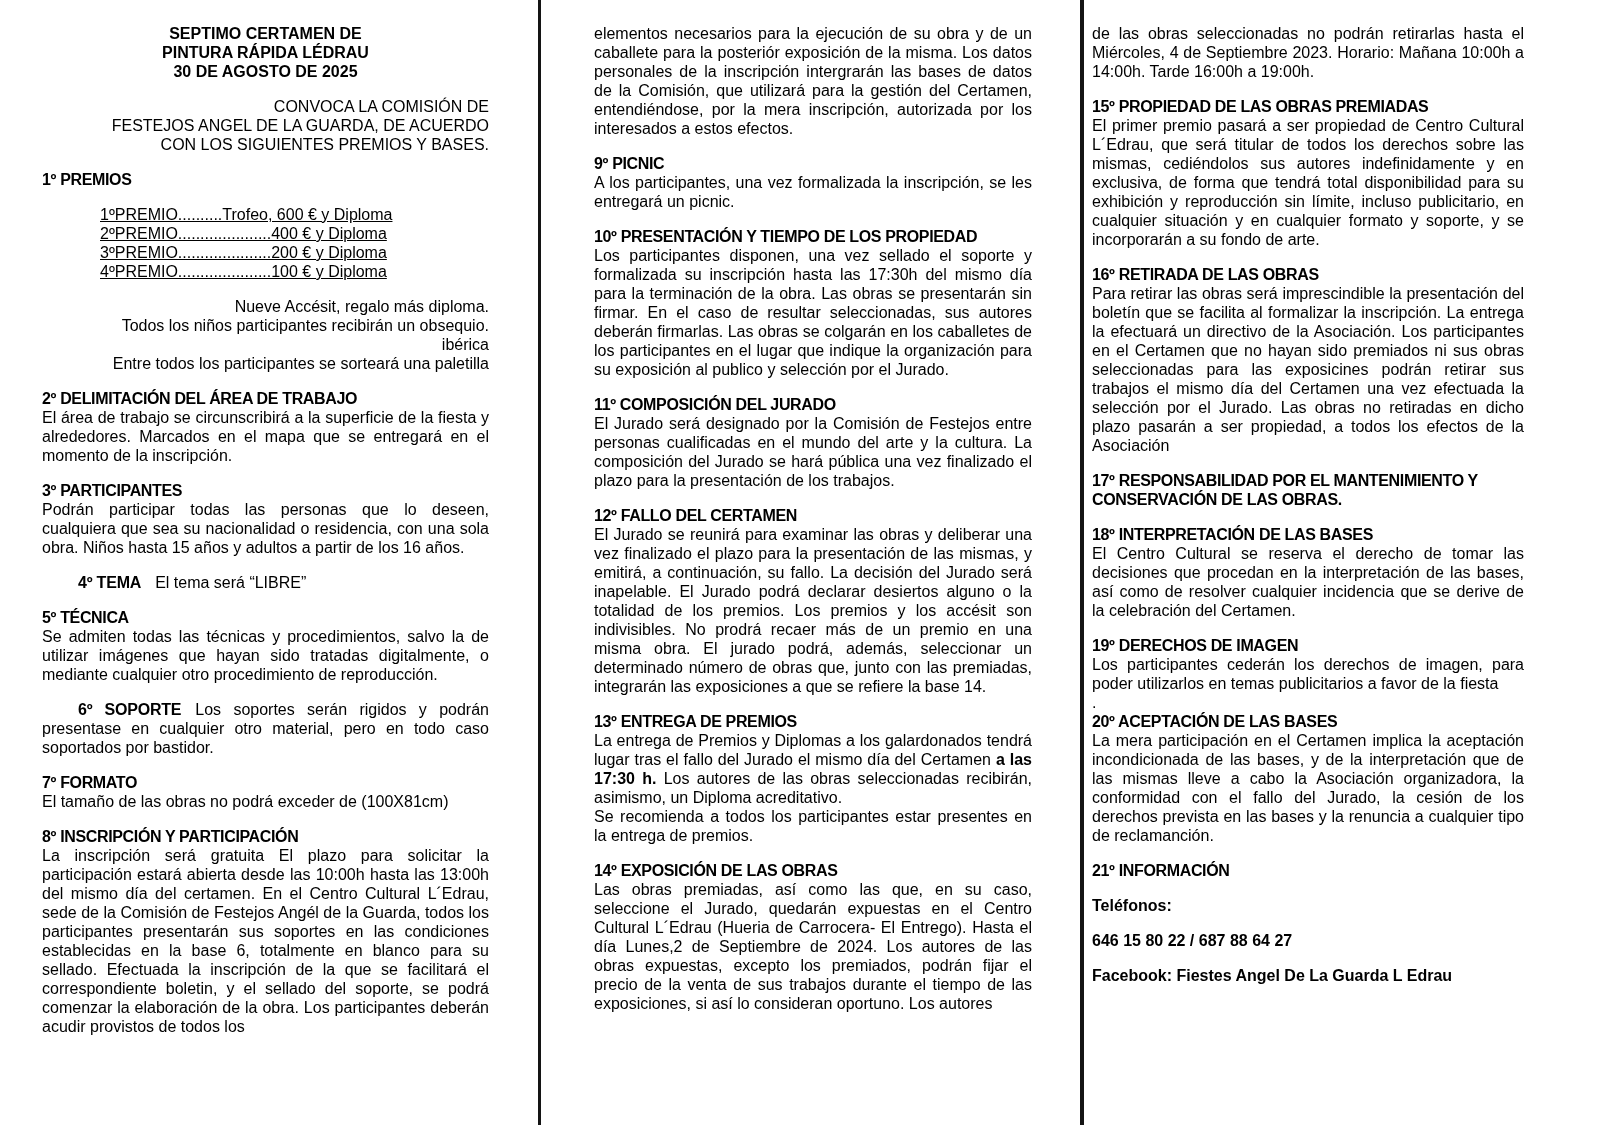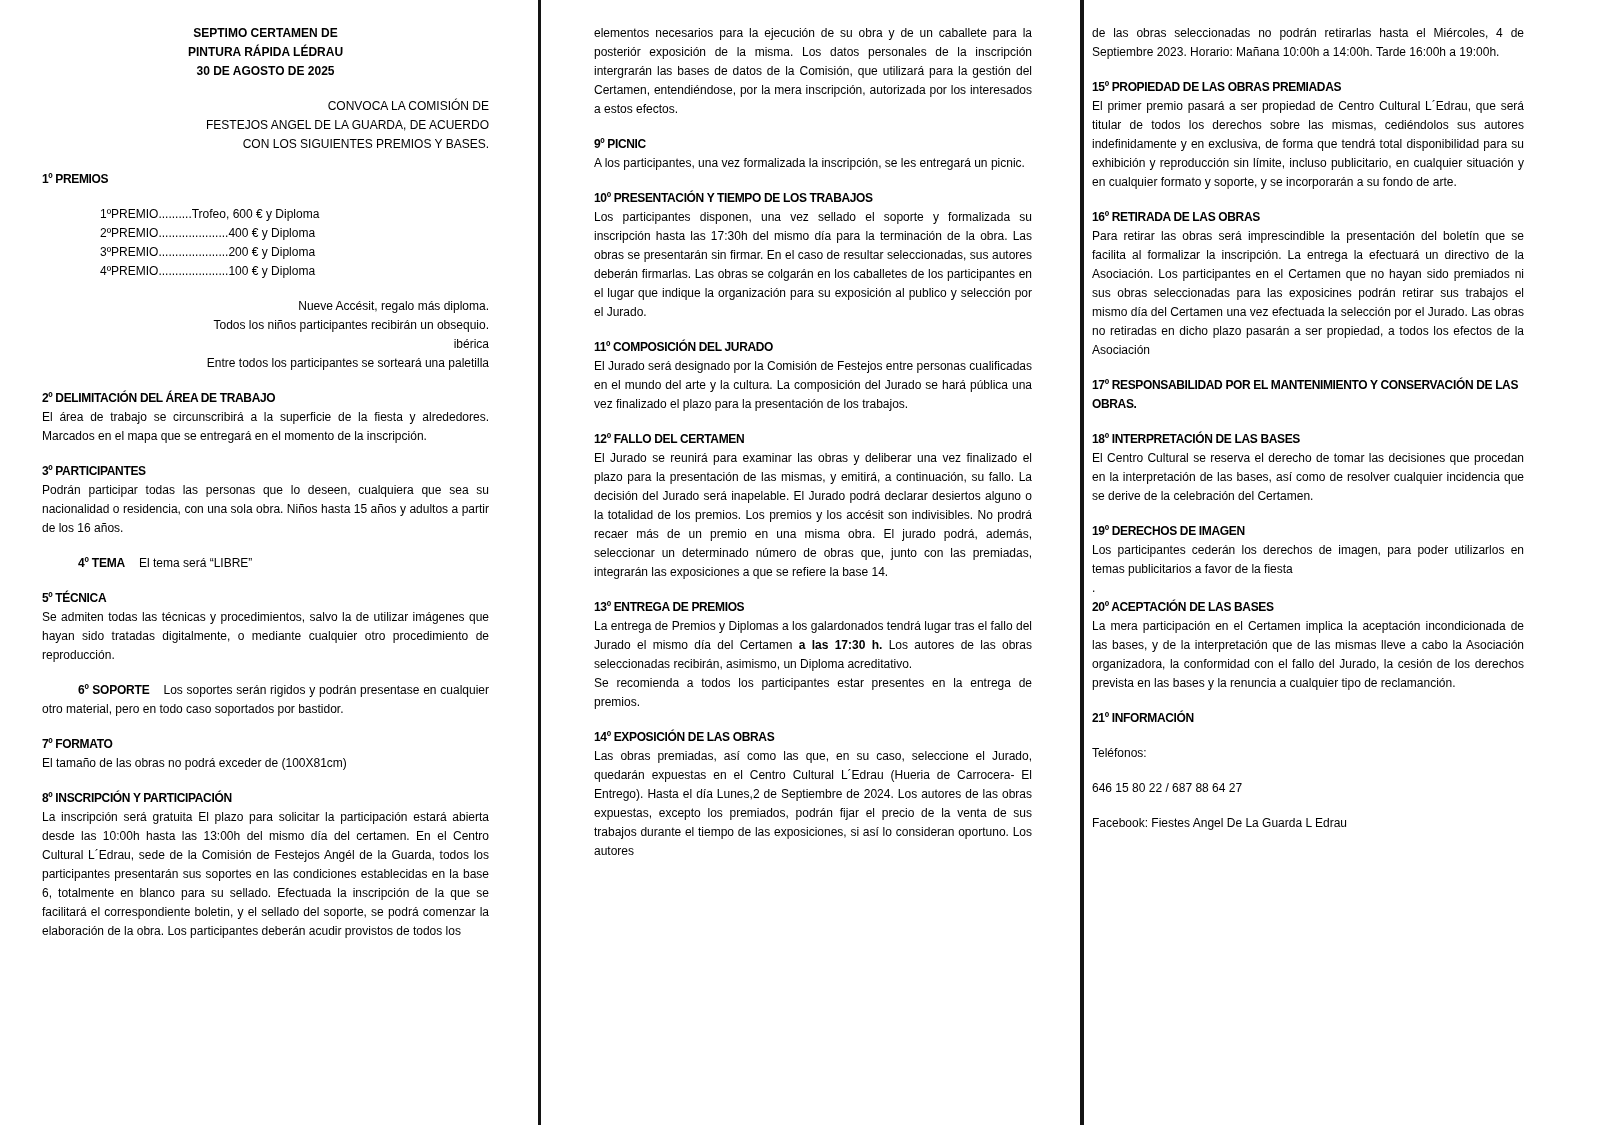--- a/index.html
+++ b/index.html
@@ -3,42 +3,42 @@
 <meta charset="utf-8">
 <style>
   html, body { margin: 0; padding: 0; background: #ffffff; }
   .page {
     position: relative;
     width: 1600px;
     height: 1125px;
     background: #ffffff;
     color: #000000;
     font-family: "Liberation Sans", sans-serif;
-    font-size: 12px;
+    font-size: 16px;
     line-height: 19px;
     overflow: hidden;
   }
   .divider { position: absolute; top: 0; bottom: 0; background: #141414; }
   .divider-1 { left: 538px; width: 3px; }
   .divider-2 { left: 1080px; width: 4px; }
 
   .column { position: absolute; top: 24px; }
   .col-0 { left: 42px;  width: 447px; }
   .col-1 { left: 594px; width: 438px; }
   .col-2 { left: 1092px; width: 432px; }
 
   .block { margin-top: 16px; }
   .block.tight, .block:first-child { margin-top: 0; }
 
   .b-title   { font-weight: 700; text-align: center; }
   .b-center  { text-align: right; }
   .b-heading { font-weight: 700; letter-spacing: -0.35px; }
   .b-para    { text-align: justify; hyphens: none; }
-  .b-list    { padding-left: 58px; }
-  .b-bold    { font-weight: 400; }
+  .b-list    { padding-left: 58px; text-decoration: underline; }
+  .b-bold    { font-weight: 700; }
   .lead        { font-weight: 700; margin-right: 14px; letter-spacing: -0.2px; margin-left: 36px; }
   .inline-bold { font-weight: 700; }
 </style>
 </head>
 <body>
 
 <div class="page">
   <div class="divider divider-1"></div>
   <div class="divider divider-2"></div>
   <div id="columns-root">
@@ -76,21 +76,21 @@
         <div class="block b-para"><span class="lead">6º SOPORTE</span><span>Los soportes serán rigidos y podrán presentase en cualquier otro material, pero en todo caso soportados por bastidor.</span></div>
         <div class="block b-heading">7º FORMATO</div>
         <div class="block tight b-para">El tamaño de las obras no podrá exceder de (100X81cm)</div>
         <div class="block b-heading">8º INSCRIPCIÓN Y PARTICIPACIÓN</div>
         <div class="block tight b-para">La inscripción será gratuita  El plazo para solicitar la participación estará abierta desde las 10:00h hasta las 13:00h del mismo día del certamen. En el Centro Cultural L´Edrau, sede de la Comisión de Festejos Angél de la Guarda, todos los participantes presentarán sus soportes en las condiciones establecidas en la base 6, totalmente en blanco para su sellado. Efectuada la inscripción de la que se facilitará el correspondiente boletin, y el sellado del soporte, se podrá comenzar la elaboración de la obra. Los participantes deberán acudir provistos de todos los</div>
       </div>
       <div class="column col-1">
         <div class="block b-para">elementos necesarios para la ejecución de su obra y de un caballete para la posteriór exposición de la misma. Los datos personales de la inscripción intergrarán las bases de datos de la Comisión, que utilizará para la gestión del Certamen, entendiéndose, por la mera inscripción, autorizada por los interesados a estos efectos.</div>
         <div class="block b-heading">9º PICNIC</div>
         <div class="block tight b-para">A los participantes, una vez formalizada la inscripción, se les entregará un picnic.</div>
-        <div class="block b-heading">10º PRESENTACIÓN Y TIEMPO DE LOS TRABAJOS</div>
+        <div class="block b-heading">10º PRESENTACIÓN Y TIEMPO DE LOS PROPIEDAD</div>
         <div class="block tight b-para">Los participantes disponen, una vez sellado el soporte y formalizada su inscripción hasta las 17:30h del mismo día para la terminación de la obra. Las obras se presentarán sin firmar. En el caso de resultar seleccionadas, sus autores deberán firmarlas. Las obras se colgarán en los caballetes de los participantes en el lugar que indique la organización para su exposición al publico y selección por el Jurado.</div>
         <div class="block b-heading">11º COMPOSICIÓN DEL JURADO</div>
         <div class="block tight b-para">El Jurado será designado por la Comisión de Festejos entre personas cualificadas en el mundo del arte y la cultura. La composición del Jurado se hará pública una vez finalizado el plazo para la presentación de los trabajos.</div>
         <div class="block b-heading">12º FALLO DEL CERTAMEN</div>
         <div class="block tight b-para">El Jurado se reunirá para examinar las obras y deliberar una vez finalizado el plazo para la presentación de las mismas, y emitirá, a continuación, su fallo. La decisión del Jurado será inapelable. El Jurado podrá declarar desiertos alguno o la totalidad de los premios. Los premios y los accésit son indivisibles. No prodrá recaer más de un premio en una misma obra. El jurado podrá, además, seleccionar un determinado número de obras que, junto con las premiadas, integrarán las exposiciones a que se refiere la base 14.</div>
         <div class="block b-heading">13º ENTREGA DE PREMIOS</div>
         <div class="block tight b-para"><span>La entrega de Premios y Diplomas a los galardonados tendrá lugar tras el fallo del Jurado el mismo día del Certamen </span><span class="inline-bold">a las 17:30 h.</span><span> Los autores de las obras seleccionadas recibirán, asimismo, un Diploma acreditativo.</span></div>
         <div class="block tight b-para">Se recomienda a todos los participantes estar presentes en la entrega de premios.</div>
         <div class="block b-heading">14º EXPOSICIÓN DE LAS OBRAS</div>
         <div class="block tight b-para">Las obras premiadas, así como las que, en su caso, seleccione el Jurado, quedarán expuestas en el Centro Cultural L´Edrau (Hueria de Carrocera- El Entrego). Hasta el día Lunes,2 de Septiembre de 2024. Los autores de las obras expuestas, excepto los premiados, podrán fijar el precio de la venta de sus trabajos durante el tiempo de las exposiciones, si así lo consideran oportuno. Los autores</div>

